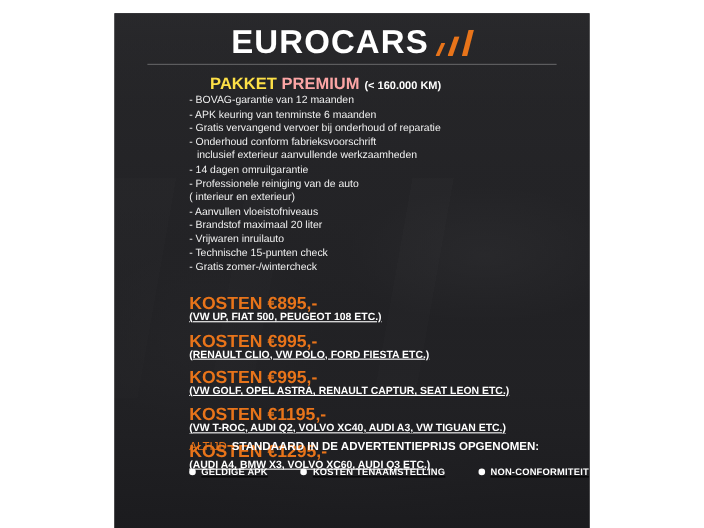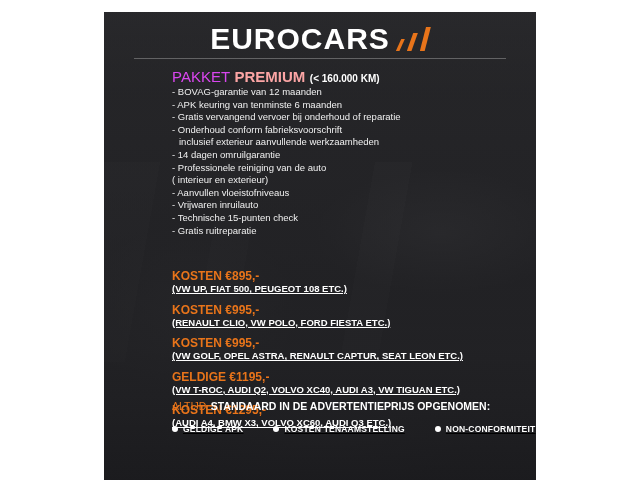--- a/index.html
+++ b/index.html
@@ -110,23 +110,24 @@
   }
 
   
   #pakket-heading {
     position: absolute;
     left: 68px;
     top: 56px;
     white-space: nowrap;
   }
   #pakket-heading .p1 {
-    color: #d946ef;
+    color: #fde047;
     font-size: 15px;
-    font-weight: normal;
+    font-weight: bold;
+    margin-left: 19px;
   }
   #pakket-heading .p2 {
     color: #fca5a5;
     font-size: 15px;
     font-weight: bold;
   }
   #pakket-heading .p3 {
     color: #ffffff;
     font-size: 10px;
     font-weight: bold;
@@ -152,21 +153,21 @@
   
   #prices {
     position: absolute;
     left: 68px;
     top: 258px;
     width: 350px;
   }
   .price-block { margin-bottom: 8.5px; }
   .price-amount {
     color: #e8741a;
-    font-size: 12px;
+    font-size: 16px;
     font-weight: bold;
     line-height: 13px;
     white-space: nowrap;
   }
   .price-models {
     color: #ffffff;
     font-size: 9.5px;
     font-weight: bold;
     line-height: 12px;
     white-space: nowrap;
@@ -243,40 +244,41 @@
       <div id="features">
           <div class="feat">- BOVAG-garantie van 12 maanden</div>
           <div class="feat">- APK keuring van tenminste 6 maanden</div>
           <div class="feat">- Gratis vervangend vervoer bij onderhoud of reparatie</div>
           <div class="feat">- Onderhoud conform fabrieksvoorschrift</div>
           <div class="feat indent">inclusief exterieur aanvullende werkzaamheden</div>
           <div class="feat">- 14 dagen omruilgarantie</div>
           <div class="feat">- Professionele reiniging van de auto</div>
           <div class="feat">( interieur en exterieur)</div>
           <div class="feat">- Aanvullen vloeistofniveaus</div>
+          <div class="feat">- Brandstof maximaal 20 liter</div>
           <div class="feat">- Vrijwaren inruilauto</div>
           <div class="feat">- Technische 15-punten check</div>
-          <div class="feat">- Gratis ruitreparatie</div>
+          <div class="feat">- Gratis zomer-/wintercheck</div>
         </div>
 
       <div id="prices">
           <div class="price-block">
             <div class="price-amount">KOSTEN €895,-</div>
             <div class="price-models">(VW UP, FIAT 500, PEUGEOT 108 ETC.)</div>
           </div>
           <div class="price-block">
             <div class="price-amount">KOSTEN €995,-</div>
             <div class="price-models">(RENAULT CLIO, VW POLO, FORD FIESTA ETC.)</div>
           </div>
           <div class="price-block">
             <div class="price-amount">KOSTEN €995,-</div>
             <div class="price-models">(VW GOLF, OPEL ASTRA, RENAULT CAPTUR, SEAT LEON ETC.)</div>
           </div>
           <div class="price-block">
-            <div class="price-amount">GELDIGE €1195,-</div>
+            <div class="price-amount">KOSTEN €1195,-</div>
             <div class="price-models">(VW T-ROC, AUDI Q2, VOLVO XC40, AUDI A3, VW TIGUAN ETC.)</div>
           </div>
           <div class="price-block">
             <div class="price-amount">KOSTEN €1295,-</div>
             <div class="price-models">(AUDI A4, BMW X3, VOLVO XC60, AUDI Q3 ETC.)</div>
           </div>
         </div>
 
       <div id="footer">
         <div id="footer-title">

